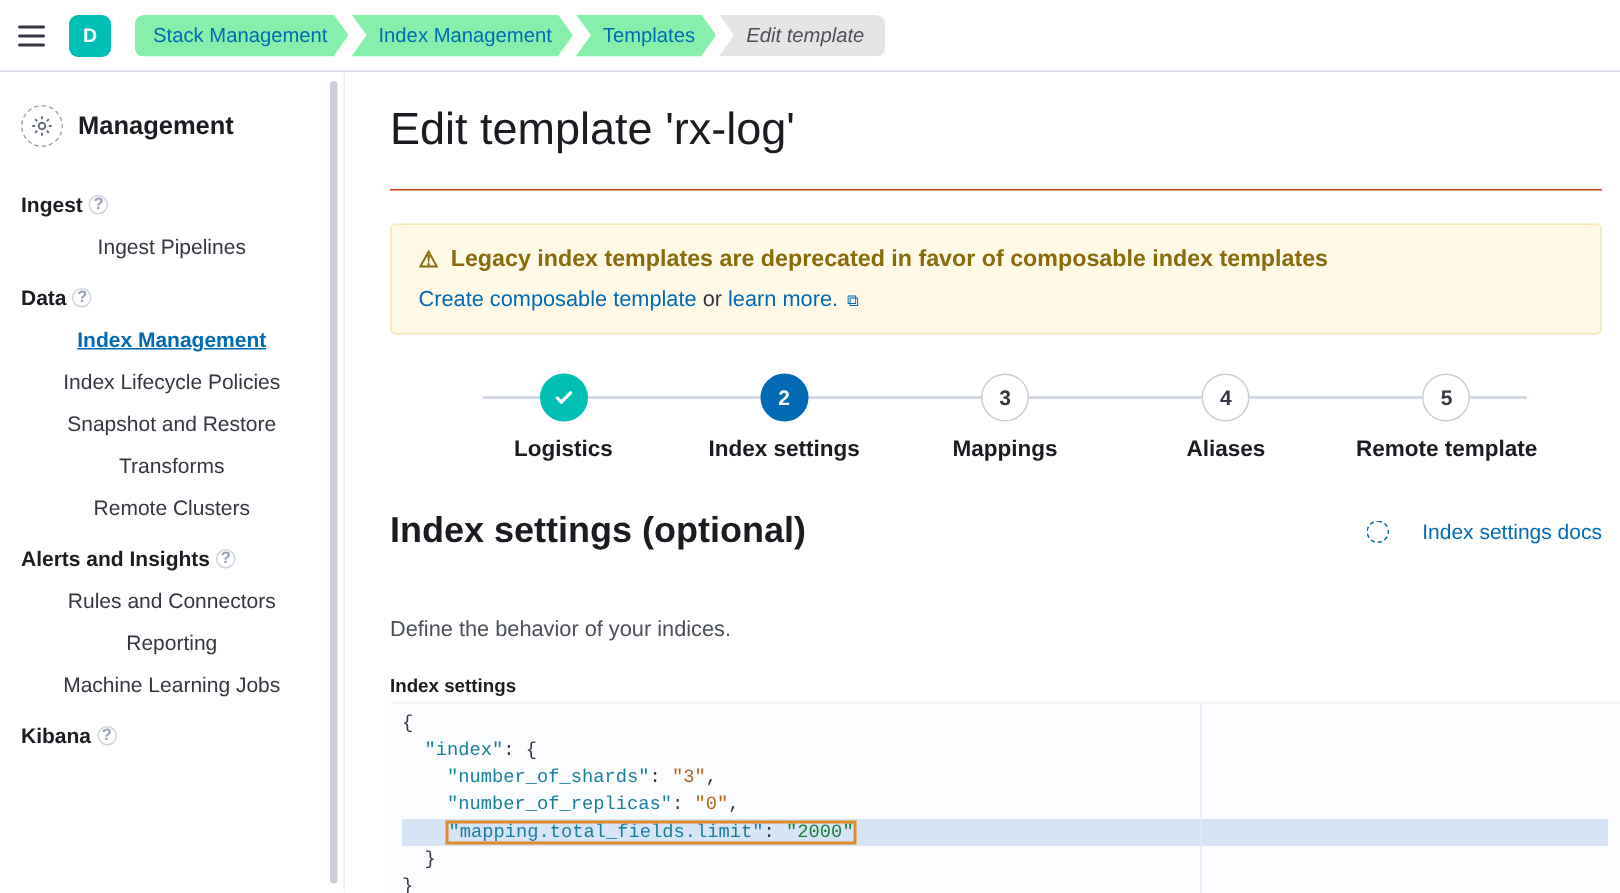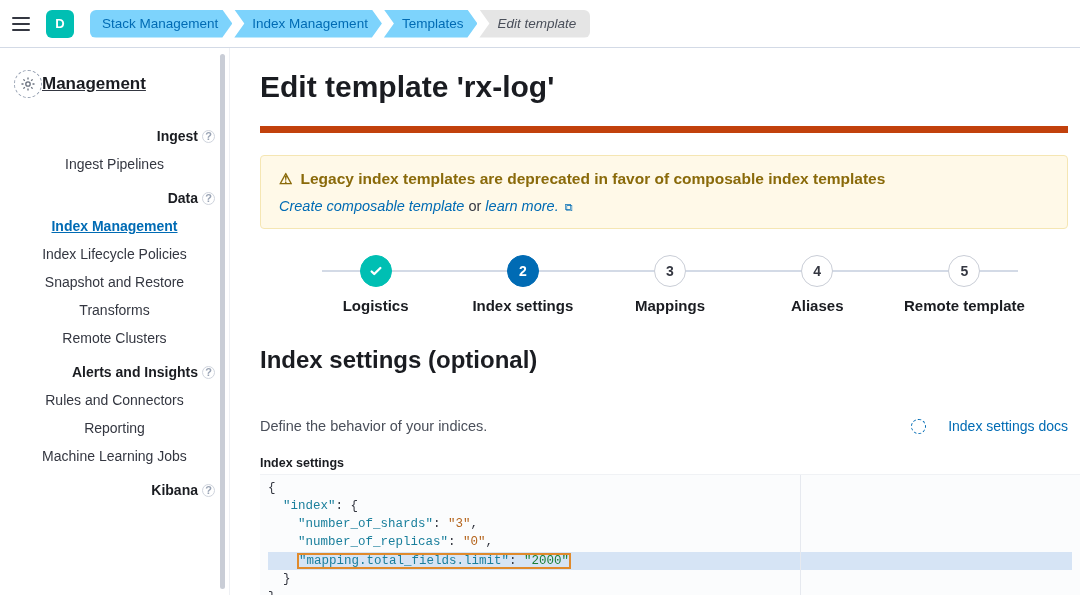--- a/index.html
+++ b/index.html
@@ -37,21 +37,21 @@
     margin-left: 4px;
     margin-right: 8px;
   }
   .breadcrumbs { display:flex; align-items:center; }
   .crumb {
     height: 28px;
     display: flex; align-items: center;
     padding: 0 14px 0 18px;
     font-size: 13.5px;
     position: relative;
-    background: #7dd3fc;
+    background: #86efac;
     color: #006bb4;
     margin-right: 2px;
     clip-path: polygon(0 0, calc(100% - 10px) 0, 100% 50%, calc(100% - 10px) 100%, 0 100%, 10px 50%);
     cursor: pointer;
   }
   .crumb.first { clip-path: polygon(0 0, calc(100% - 10px) 0, 100% 50%, calc(100% - 10px) 100%, 0 100%); border-radius: 6px 0 0 6px; padding-left:12px;}
   .crumb.last { background: #e5e5e5; color:#4a4f5a; clip-path: polygon(0 0, 100% 0, 100% 100%, 0 100%, 10px 50%); border-radius: 0 6px 6px 0; cursor:default;font-style:italic;}
   
   .layout { display:flex; height: calc(595px - 48px); }
   .sidebar {
@@ -61,33 +61,32 @@
     overflow-y: auto;
     position: relative;
   }
   .sidebar::after{
     content:"";
     position:absolute;
     top:6px;bottom:6px;right:4px;width:5px;
     background:#c9cdd6;border-radius:3px;
   }
   .sidebar-header {
-    display:flex; align-items:center; 
+    display:flex; align-items:center; gap: 10px;
     padding: 4px 14px 18px 14px;
-    text-decoration: underline;
   }
   .gear-icon {
     width:28px;height:28px;border:1px dashed #98a2b3;border-radius:50%;
     display:flex;align-items:center;justify-content:center;color:#69707d;font-size:15px;
   }
   .sidebar-header h2 { font-size: 17px; font-weight: 700; color:#1a1c21;}
   .side-group-title {
     font-size: 14px; font-weight:700; color:#1a1c21;
     padding: 12px 14px 6px 14px;
-    display:flex; align-items:center; gap:4px;justify-content:flex-end;
+    display:flex; align-items:center; gap:4px;
   }
   .help-dot {
     font-size:11px; color:#98a2b3; border:1px solid #cfd4dd; border-radius:50%;
     width:13px;height:13px;display:inline-flex;align-items:center;justify-content:center;
     line-height:1;
   }
   .side-item {
     display:block;
     padding: 6px 14px;
     font-size: 14px;
@@ -96,38 +95,38 @@
     text-align: center;
   }
   .side-item.active { color:#006bb4; font-weight:700; text-decoration: underline;}
   
   .main {
     flex:1;
     padding: 22px 0 0 30px;
     overflow-y:auto;
   }
   .main h1 {
-    font-size: 30px; font-weight: 700; color:#1a1c21;
+    font-size: 30px; font-weight: 400; color:#1a1c21;
     padding-bottom: 22px;
     margin-bottom: 22px;
-    border-bottom: 7px solid #c2410c;
+    border-bottom: 1px solid #c2410c;
     margin-right: 12px;
   }
   .callout {
     background: #fff9e8;
     border: 1px solid #f5e6b3;
     border-radius: 4px;
     padding: 14px 18px;
     margin-right: 12px;
     margin-bottom: 26px;
   }
   .callout-title { color:#8a6a0a; font-weight:600; font-size:15.5px; display:flex; align-items:center; gap:8px;}
   .callout-title .warn-icon { color:#8a6a0a; font-size:15px;}
   .callout-body { margin-top:10px; font-size:14.5px; color:#343741;}
-  .callout-body a { color:#006bb4; cursor:pointer;font-style:italic;}
+  .callout-body a { color:#006bb4; cursor:pointer;}
   .ext-icon { font-size:11px; color:#006bb4; margin-left:2px;}
   
   .stepper {
     display:flex; align-items:flex-start; justify-content: space-between;
     margin: 0 42px 32px 42px;
     position:relative;
   }
   .stepper::before{
     content:""; position:absolute; top:15px; left:20px; right:20px;
     height:2px; background:#d3dae6; z-index:0;
@@ -136,21 +135,21 @@
   .step-circle {
     width:32px;height:32px;border-radius:50%;
     display:flex;align-items:center;justify-content:center;
     font-weight:700;font-size:14px;
     background:#fff;border:1px solid #c9cdd6;color:#343741;
   }
   .step.done .step-circle { background:#00bfb3;border-color:#00bfb3;color:#fff;}
   .step.current .step-circle { background:#006bb4;border-color:#006bb4;color:#fff;}
   .step-label { margin-top:10px; font-size:15px; font-weight:700; color:#1a1c21; white-space:nowrap;}
   
-  .section-head { display:flex; align-items:flex-end; justify-content:space-between; margin-right:12px;}
+  .section-head { display:flex; align-items:flex-start; justify-content:space-between; margin-right:12px;}
   .section-head h2 { font-size:24px; font-weight:800; color:#1a1c21; margin-bottom:6px;}
   .section-head p { color:#4a4f5a; font-size:14.5px;margin-top:44px;}
   .docs-link { color:#006bb4; font-size:14px; display:flex; align-items:center; gap:22px; cursor:pointer; margin-top:6px;}
   .docs-link .lifering { width:15px;height:15px;border:1.5px dashed #006bb4;border-radius:50%; display:inline-block;}
   
   .editor-label { font-size:12.5px; font-weight:700; color:#1a1c21; margin:22px 0 4px 0;}
   .editor {
     font-family: "SFMono-Regular", Consolas, "Liberation Mono", Menlo, monospace;
     font-size: 12.5px;
     line-height: 1.45;

